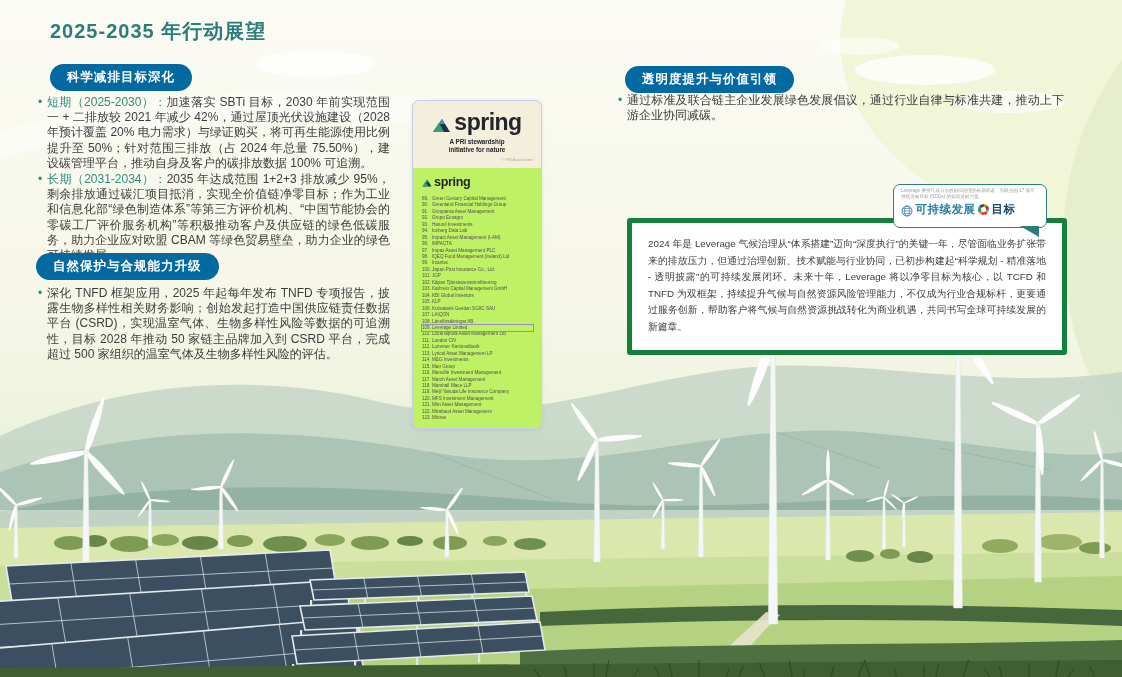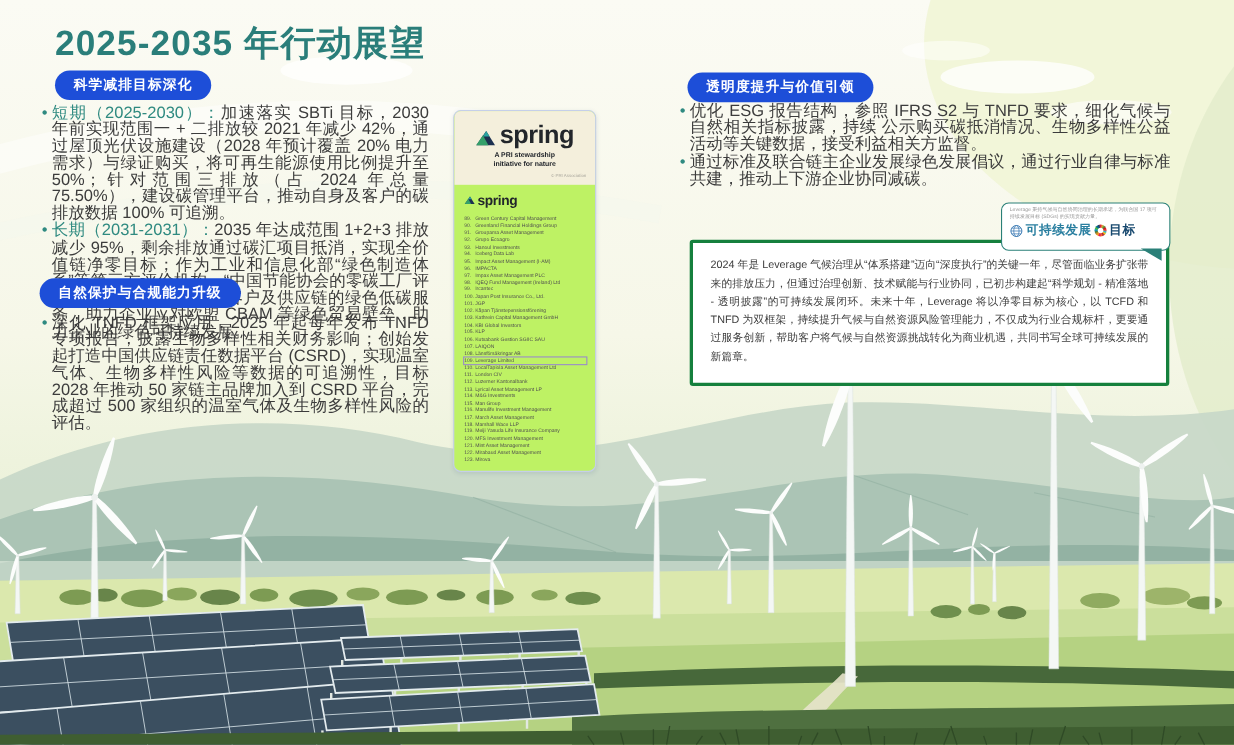--- a/index.html
+++ b/index.html
@@ -1,30 +1,30 @@
 <!DOCTYPE html>
 <html><head>
 <meta charset="utf-8">
 <style>
   html,body{margin:0;padding:0;background:#ffffff;}
   .page{position:relative;width:1122px;height:677px;overflow:hidden;
         font-family:"Liberation Sans","DejaVu Sans",sans-serif;color:#3a3a3a;}
   .land{position:absolute;inset:0;z-index:0;}
   .content{position:absolute;inset:0;z-index:2;}
 
-  .page-title{position:absolute;left:50px;top:18px;margin:0;font-size:32px;font-weight:800;
+  .page-title{position:absolute;left:50px;top:18px;margin:0;font-size:20px;font-weight:800;
               color:#2a7e7a;letter-spacing:1px;text-align:right;}
 
-  .pill{display:inline-block;background:#1d4ed8;color:#fff;font-size:12.5px;font-weight:700;
+  .pill{display:inline-block;background:#0369a1;color:#fff;font-size:12.5px;font-weight:700;
         padding:5px 17px;border-radius:15px;letter-spacing:1px;}
   .badge1{position:absolute;left:50px;top:64px;}
   .badge2{position:absolute;left:36px;top:253px;}
   .badge3{position:absolute;left:625px;top:66px;text-align:center;}
 
-  .bullets{position:absolute;margin:0;padding:0;list-style:none;font-size:15px;line-height:15.2px;
+  .bullets{position:absolute;margin:0;padding:0;list-style:none;font-size:12px;line-height:15.2px;
            text-align:justify;color:#3c3c3c;}
   .bullets li{position:relative;padding-left:9px;margin-bottom:1px;}
   .bullets li::before{content:"•";position:absolute;left:0;top:0;color:#2f8a80;}
   .lead{color:#2f8a80;}
   .blk1{left:38px;top:95px;width:352px;}
   .blk2{left:38px;top:286px;width:352px;}
   .blk3{left:618px;top:93px;width:446px;}
 
   
   .spring-card{position:absolute;left:412px;top:100px;width:128px;height:327px;background:#bef264;
@@ -39,26 +39,26 @@
   .spring-mini{display:flex;align-items:center;gap:2px;padding:5px 9px 2px;}
   .spring-mini .sword{font-size:12.5px;font-weight:800;color:#22262b;letter-spacing:-0.3px;}
   .spring-list{padding:3px 8px 0 9px;font-size:4.6px;line-height:6.45px;color:#50504e;}
   .srow{display:flex;white-space:nowrap;overflow:hidden;}
   .snum{width:10px;flex:none;}
   .sname{flex:1;overflow:hidden;}
   .srow.hl{outline:0.8px solid #9a8cc9;outline-offset:-0.5px;}
 
   
   .outlook-box{position:absolute;left:627px;top:218px;width:398px;height:101px;background:#fff;
-               border:3px solid #15803d;border-radius:3px;padding:13px 16px;
+               border:5px solid #15803d;border-radius:3px;padding:13px 16px;
                font-size:9.8px;line-height:16.6px;text-align:justify;color:#3c3c3c;}
 
   
   .sdg-bubble{position:absolute;left:893px;top:184px;width:138px;height:35px;background:#fff;
-              border:1.6px solid #2a8078;border-radius:7px;padding:3px 7px 4px;z-index:3;margin-left:17px;}
+              border:1.6px solid #2a8078;border-radius:7px;padding:3px 7px 4px;z-index:3;}
   .sdg-tail{position:absolute;bottom:-10px;right:7px;width:0;height:0;
             border-top:11px solid #2a8078;border-left:19px solid transparent;}
   .sdg-micro{font-size:4.6px;line-height:5.6px;color:#9a9a9a;height:11px;overflow:hidden;}
   .sdg-row{display:flex;align-items:center;gap:2.5px;margin-top:2.5px;}
   .un-icon{width:12px;height:12px;flex:none;}
   .sdg-label1{font-size:11.5px;font-weight:700;color:#2a7fa0;letter-spacing:0.5px;}
   .sdg-wheel{width:11px;height:11px;flex:none;border-radius:50%;
      background:conic-gradient(#e5243b,#dda63a,#4c9f38,#c5192d,#ff3a21,#26bde2,#fcc30b,
                 #a21942,#fd6925,#dd1367,#fd9d24,#bf8b2e,#3f7e44,#0a97d9,#56c02b,#00689d,#19486a,#e5243b);
      position:relative;}
@@ -231,21 +231,21 @@
       </g>
   </svg>
 
   <div class="content">
     <h1 class="page-title">2025-2035 年行动展望</h1>
 
     <span class="pill badge1">科学减排目标深化</span>
 
     <ul class="bullets blk1">
       <li><span class="lead">短期（2025-2030）：</span><span>加速落实 SBTi 目标，2030 年前实现范围一 + 二排放较 2021 年减少 42%，通过屋顶光伏设施建设（2028 年预计覆盖 20% 电力需求）与绿证购买，将可再生能源使用比例提升至 50%；针对范围三排放（占 2024 年总量 75.50%），建设碳管理平台，推动自身及客户的碳排放数据 100% 可追溯。</span></li>
-      <li><span class="lead">长期（2031-2031）：</span><span>2035 年达成范围 1+2+3 排放减少 95%，剩余排放通过碳汇项目抵消，实现全价值链净零目标；作为工业和信息化部“绿色制造体系”等第三方评价机构、“中国节能协会的零碳工厂评价服务机构”等积极推动客户及供应链的绿色低碳服务，助力企业应对欧盟 CBAM 等绿色贸易壁垒，助力企业的绿色可持续发展。</span></li>
+      <li><span class="lead">长期（2031-2034）：</span><span>2035 年达成范围 1+2+3 排放减少 95%，剩余排放通过碳汇项目抵消，实现全价值链净零目标；作为工业和信息化部“绿色制造体系”等第三方评价机构、“中国节能协会的零碳工厂评价服务机构”等积极推动客户及供应链的绿色低碳服务，助力企业应对欧盟 CBAM 等绿色贸易壁垒，助力企业的绿色可持续发展。</span></li>
     </ul>
 
     <span class="pill badge2">自然保护与合规能力升级</span>
 
     <ul class="bullets blk2">
       <li><span>深化 TNFD 框架应用，2025 年起每年发布 TNFD 专项报告，披露生物多样性相关财务影响；创始发起打造中国供应链责任数据平台 (CSRD)，实现温室气体、生物多样性风险等数据的可追溯性，目标 2028 年推动 50 家链主品牌加入到 CSRD 平台，完成超过 500 家组织的温室气体及生物多样性风险的评估。</span></li>
     </ul>
 
     <div class="spring-card">
       <div class="spring-top">
@@ -415,21 +415,20 @@
           <div class="srow">
             <span class="snum">123.</span>
             <span class="sname">Mirova</span>
           </div>
         </div>
     </div>
 
     <span class="pill badge3">透明度提升与价值引领</span>
 
     <ul class="bullets blk3">
-      <li><span>优化 ESG 报告结构，参照 IFRS S2 与 TNFD 要求，细化气候与自然相关指标披露，持续 公示购买碳抵消情况、生物多样性公益活动等关键数据，接受利益相关方监督。</span></li>
       <li><span>通过标准及联合链主企业发展绿色发展倡议，通过行业自律与标准共建，推动上下游企业协同减碳。</span></li>
     </ul>
 
     <div class="sdg-bubble">
       <div class="sdg-micro">Leverage 秉持气候与自然协同治理的长期承诺，为联合国 17 项可持续发展目标 (SDGs) 的实现贡献力量。</div>
       <div class="sdg-row">
         <span class="un-icon">
           <svg width="12" height="12" viewBox="0 0 12 12">
             <circle cx="6" cy="6" r="5" fill="none" stroke="#3e7cb5" stroke-width="0.9"></circle>
             <ellipse cx="6" cy="6" rx="2.4" ry="5" fill="none" stroke="#3e7cb5" stroke-width="0.7"></ellipse>

